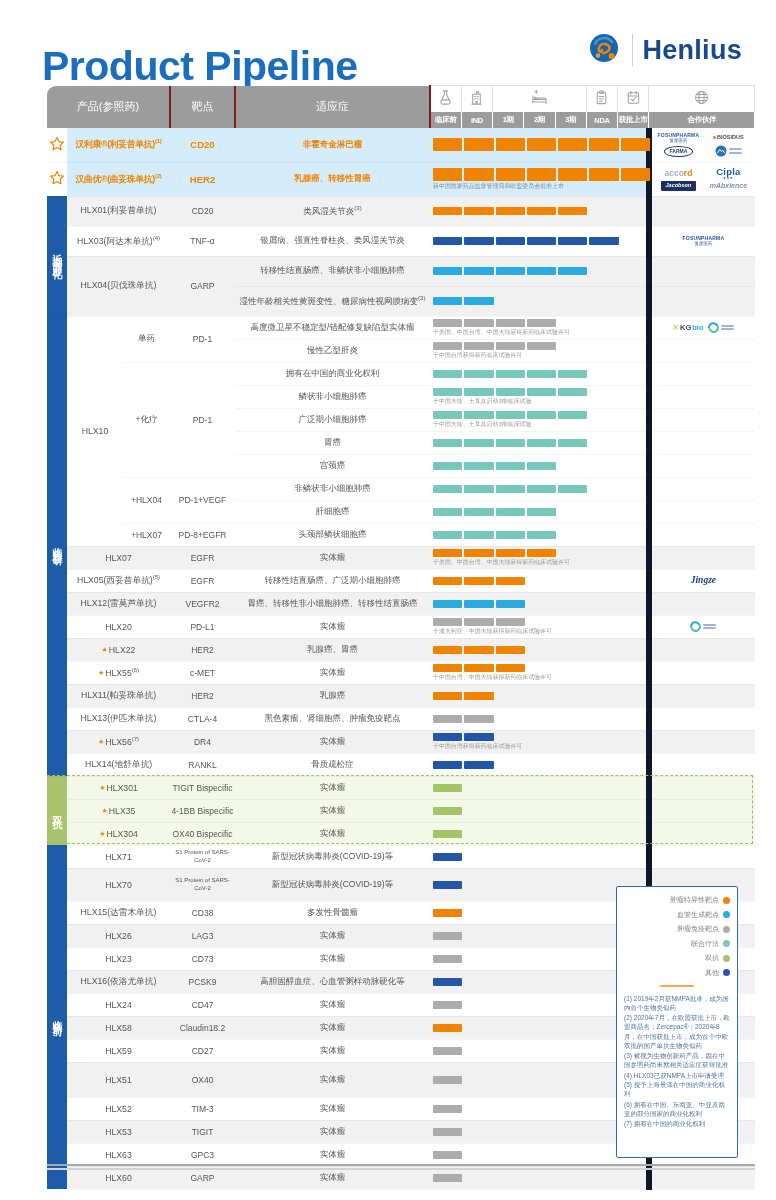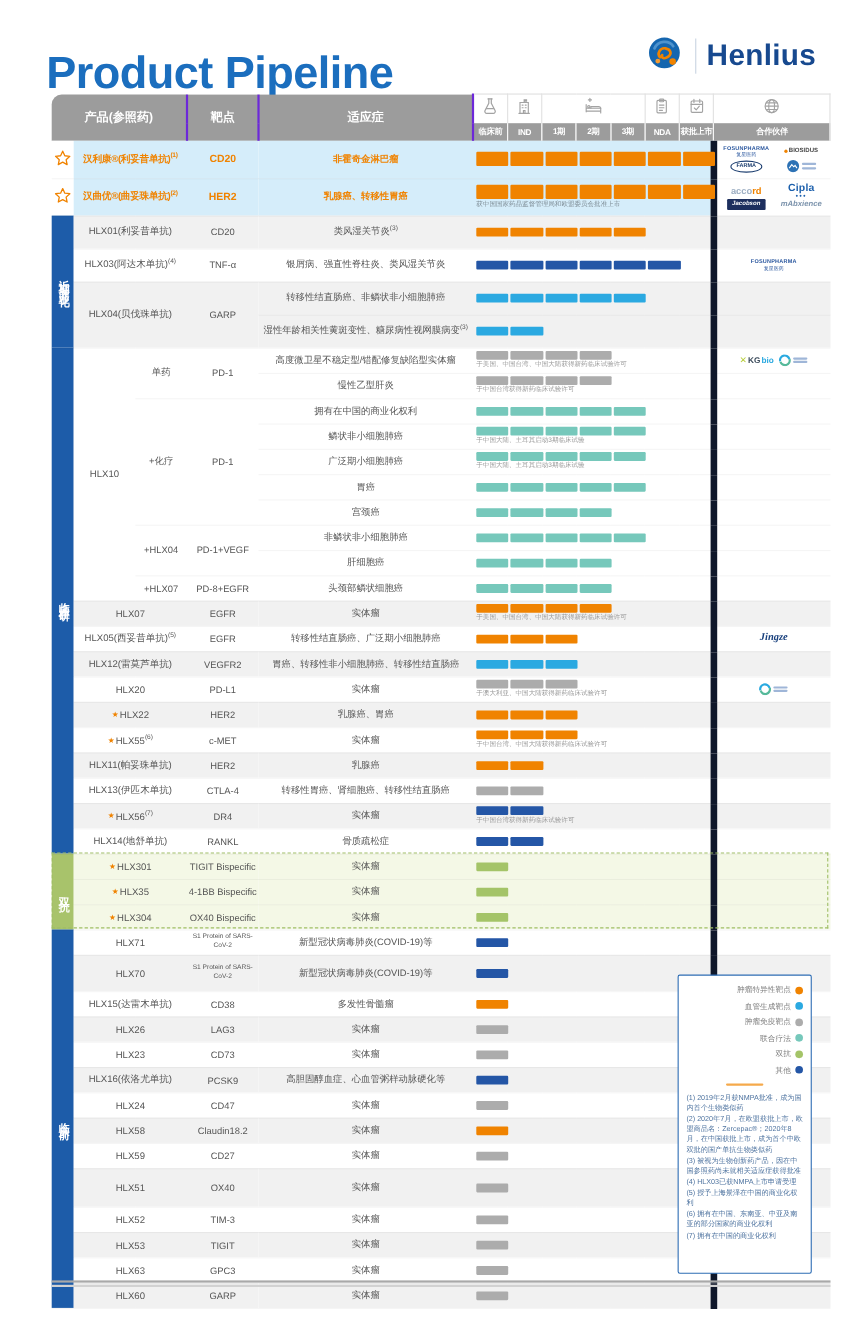--- a/index.html
+++ b/index.html
@@ -7,21 +7,21 @@
        font-family:"Liberation Sans","DejaVu Sans",sans-serif;-webkit-font-smoothing:antialiased}
   
   .page-title{position:absolute;left:42px;top:16px;font-size:41px;font-weight:800;color:#1B6EBE;letter-spacing:-0.5px}
   .brand{position:absolute;top:30px;right:34px;display:flex;align-items:center;gap:9px}
   .brand-divider{width:1px;height:32px;background:#C9D4E2}
   .brand-name{font-size:27px;font-weight:800;color:#17498F;letter-spacing:0.3px}
   
   .tablewrap{position:absolute;left:47px;top:85px;width:708px}
   table{border-collapse:collapse;table-layout:fixed;width:708px}
   th,td{padding:0;margin:0}
-  .hmain{background:#9C9C9C;color:#fff;font-size:11px;font-weight:700;border-right:2px solid #6d28d9;vertical-align:middle}
+  .hmain{background:#9C9C9C;color:#fff;font-size:11px;font-weight:400;border-right:2px solid #7f1d1d;vertical-align:middle}
   .hmain.first{border-radius:9px 0 0 0}
   .hicon{background:#fff;border:1px solid #E0E0E0;border-bottom:none;border-radius:5px 5px 0 0;height:26px;text-align:center;vertical-align:middle}
   .hicon.last{border-radius:5px 9px 0 0}
   .hlab{background:#9C9C9C;color:#fff;font-size:7.5px;font-weight:700;height:16px;border-right:1px solid #fff;text-align:center;letter-spacing:-0.3px}
   td{font-size:8.5px;color:#555;text-align:center;vertical-align:middle;border-bottom:1px solid rgba(0,0,0,0.04)}
   tr.bg-gray td{background:#F1F1F1}
   tr.bg-white td{background:#fff}
   tr.bg-approved td{background:#D5EDFA}
   tr.bg-bis td{background:#F4F8E6}
   tr.bg-approved td.partner{background:#fff}
@@ -623,21 +623,21 @@
                 <span class="seg" style="background:#F08300"></span>
                 <span class="seg" style="background:#F08300"></span>
               </span>
             </div>
           </td>
           <td class="partner"></td>
         </tr>
         <tr class="bg-white" style="height:23px">
           <td class="prod" colspan="2">HLX13(伊匹木单抗)</td>
           <td><span class="tgt">CTLA-4</span></td>
-          <td class="ind">转移性胃癌、肾细胞癌、转移性结直肠癌</td>
+          <td class="ind">黑色素瘤、肾细胞癌、肿瘤免疫靶点</td>
           <td class="bars" colspan="7">
             <div class="barwrap">
               <span class="bar">
                 <span class="seg" style="background:#ACACAC"></span>
                 <span class="seg" style="background:#ACACAC"></span>
               </span>
             </div>
           </td>
           <td class="partner"></td>
         </tr>

